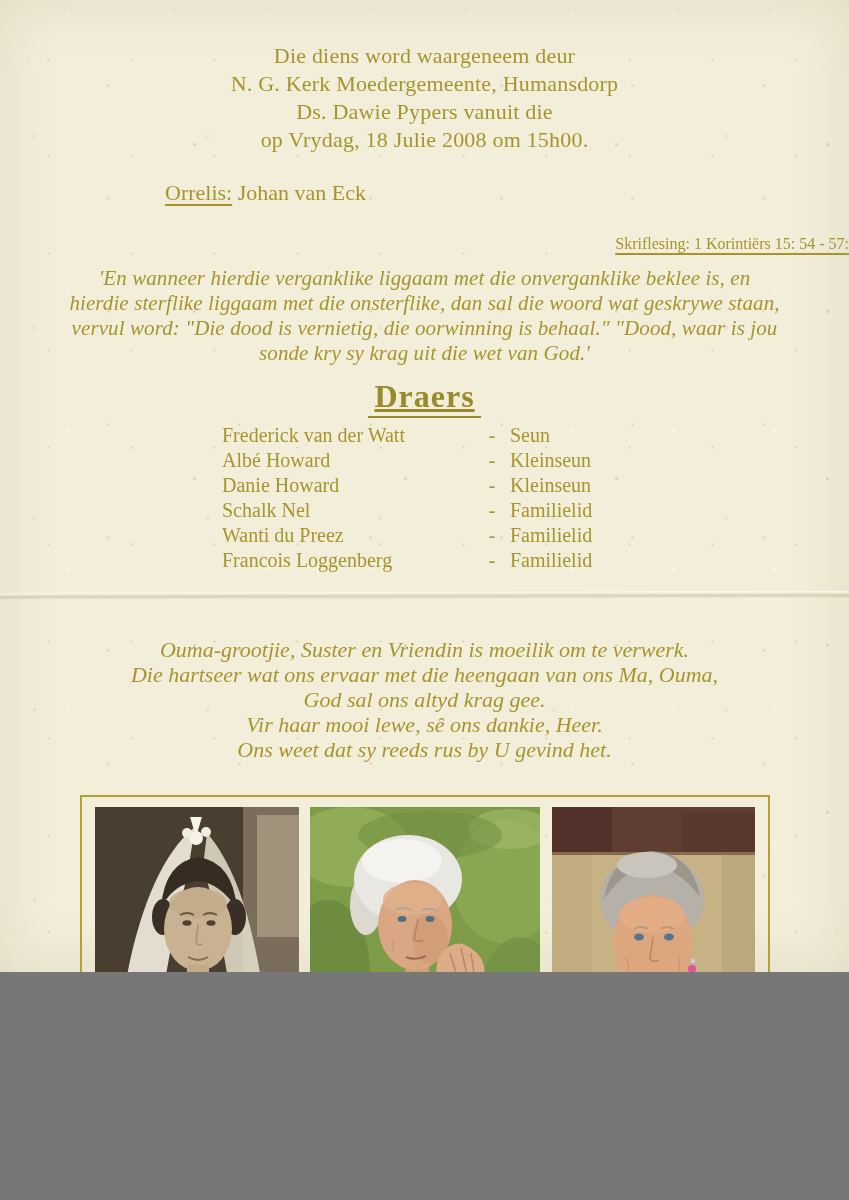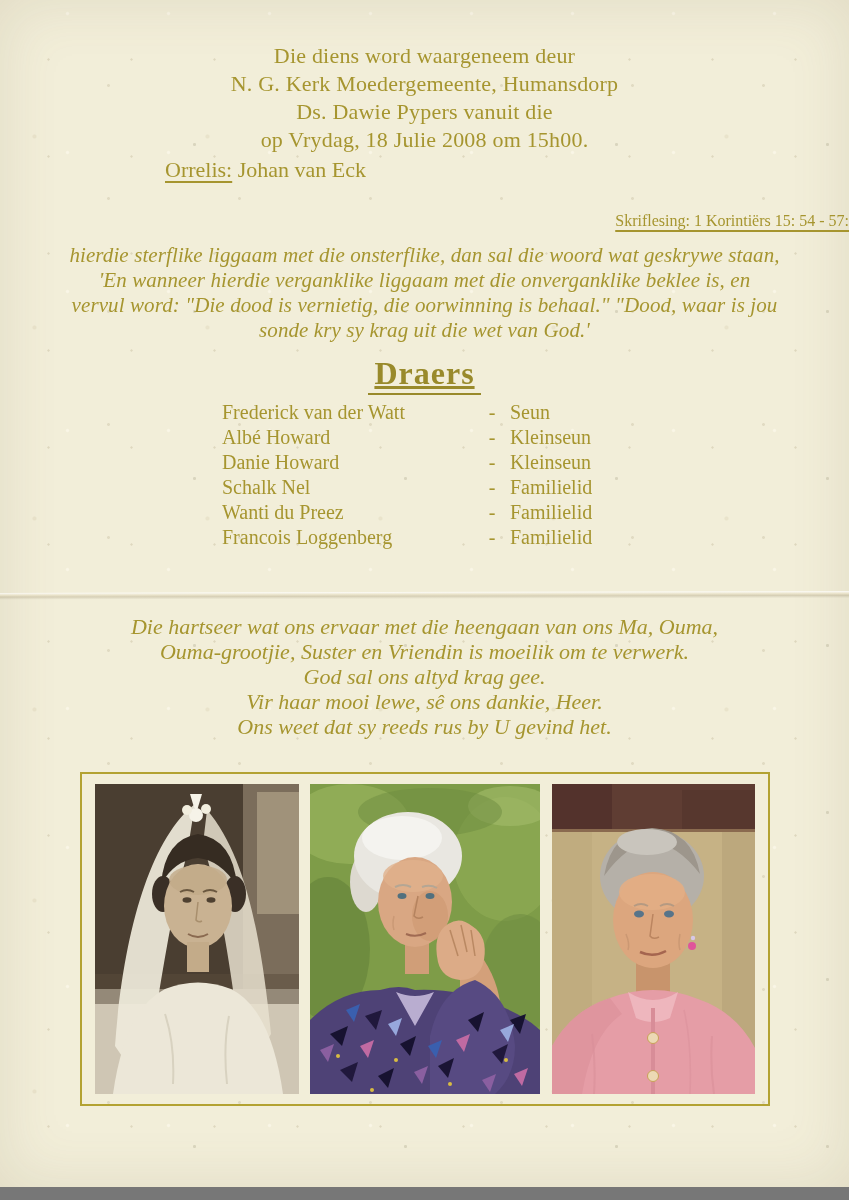--- a/index.html
+++ b/index.html
@@ -1,35 +1,35 @@
 <!DOCTYPE html>
 <html><head>
 <meta charset="utf-8">
 <style>
   html,body{margin:0;padding:0;background:#777;}
   .page{
     position:relative;
-    width:849px;height:1187px;
+    width:849px;height:972px;
     margin:0 auto;
     overflow:hidden;
     background-color:#f2eed9;
     background-image:
       radial-gradient(circle, rgba(141,128,83,.20) 0.8px, transparent 1.5px),
       radial-gradient(circle, rgba(120,105,60,.14) 1px, transparent 1.9px),
       radial-gradient(circle, rgba(92,82,50,.16) 1.1px, transparent 2px),
       radial-gradient(circle, rgba(255,252,240,.55) 1px, transparent 2.2px),
       radial-gradient(circle, rgba(168,152,104,.12) 1.4px, transparent 2.6px);
     background-size: 83px 97px, 131px 113px, 211px 167px, 101px 139px, 173px 191px;
     background-position: 7px 11px, 43px 29px, 89px 61px, 17px 83px, 121px 41px;
     box-shadow: inset 0 0 60px rgba(120,105,70,.14);
     font-family:"Liberation Serif","DejaVu Serif",serif;
     color:#a6952f;
   }
   .service{padding-top:42px;text-align:center;font-size:22px;line-height:28px;letter-spacing:.2px;}
-  .staff{display:flex;justify-content:space-between;padding:0 163px 0 165px;margin-top:2px;font-size:22px;line-height:28px;align-items:center;}
+  .staff{display:flex;justify-content:space-between;padding:0 163px 0 165px;margin-top:25px;font-size:22px;line-height:28px;align-items:center;}
   .u{text-decoration:underline;text-decoration-thickness:1.5px;text-underline-offset:4px;}
   .skriflesing{margin-top:23px;text-align:right;font-size:16px;line-height:28px;}
   .scripture{margin-top:8px;text-align:center;font-style:italic;font-size:21px;line-height:25px;letter-spacing:.1px;}
   .draers{margin:13px auto 0;text-align:center;font-size:32px;line-height:34px;font-weight:bold;color:#998a2b;letter-spacing:1px;}
   .draers span{border-bottom:2px solid #998a2b;padding:0 6px 2px;text-decoration:underline;}
   .bearers{margin:10px 0 0 222px;font-size:20px;line-height:25px;}
   .bearer-row{display:grid;grid-template-columns:252px 36px auto;}
   .bearer-dash{text-align:center;}
   .bearer-role{font-weight:500;}
   .crease{position:absolute;left:0;top:592px;width:100%;height:7px;transform:rotate(-.12deg);
@@ -57,22 +57,22 @@
       <span class="u">Orrelis:</span>
       <span>Johan van Eck</span>
     </div>
   </section>
 
   <div class="skriflesing">
     <span class="u">Skriflesing:  1 Korintiërs 15:  54 - 57:</span>
   </div>
 
   <section class="scripture">
+    <div>'En wanneer hierdie verganklike liggaam met die onverganklike beklee is, en</div>
     <div>hierdie sterflike liggaam met die onsterflike, dan sal die woord wat geskrywe staan,</div>
-    <div>'En wanneer hierdie verganklike liggaam met die onverganklike beklee is, en</div>
     <div>vervul word: "Die dood is vernietig, die oorwinning is behaal." "Dood, waar is jou</div>
     <div>sonde kry sy krag uit die wet van God.'</div>
   </section>
 
   <h1 class="draers">
     <span>Draers</span>
   </h1>
 
   <section class="bearers">
     <div class="bearer-row">
@@ -103,22 +103,22 @@
     <div class="bearer-row">
       <span class="bearer-name">Francois Loggenberg</span>
       <span class="bearer-dash">-</span>
       <span class="bearer-role">Familielid</span>
     </div>
   </section>
 
   <div class="crease"></div>
 
   <section class="tribute">
+    <div>Ouma-grootjie, Suster en Vriendin is moeilik om te verwerk.</div>
     <div>Die hartseer wat ons ervaar met die heengaan van ons Ma, Ouma,</div>
-    <div>Ouma-grootjie, Suster en Vriendin is moeilik om te verwerk.</div>
     <div>God sal ons altyd krag gee.</div>
     <div>Vir haar mooi lewe, sê ons dankie, Heer.</div>
     <div>Ons weet dat sy reeds rus by U gevind het.</div>
   </section>
 
   <div class="photo-frame">
 
     <div class="photo" style="width:204px" role="img" aria-label="Black-and-white wedding portrait: young bride with dark hair and long white veil">
       <svg width="204" height="310" viewBox="0 0 204 310" xmlns="http://www.w3.org/2000/svg">
         <rect width="204" height="310" fill="#cfc6b4"></rect>

